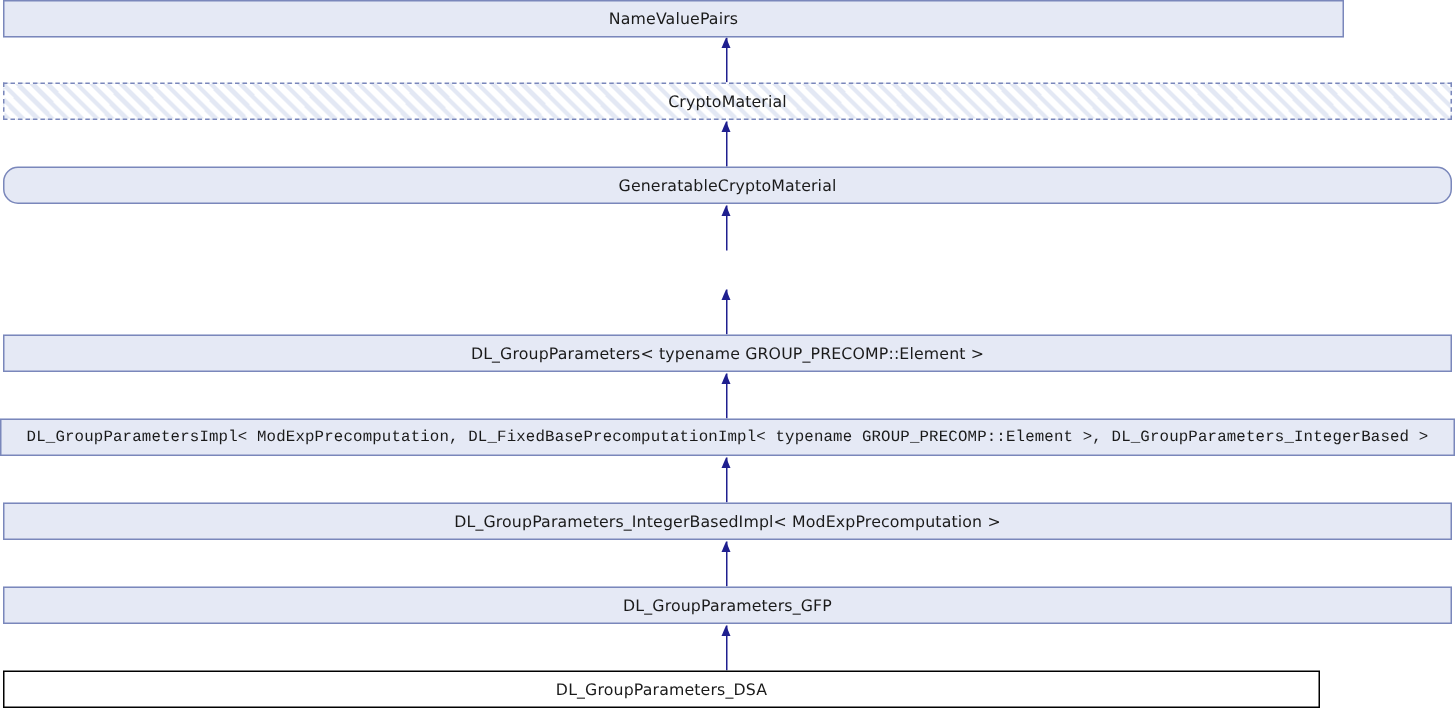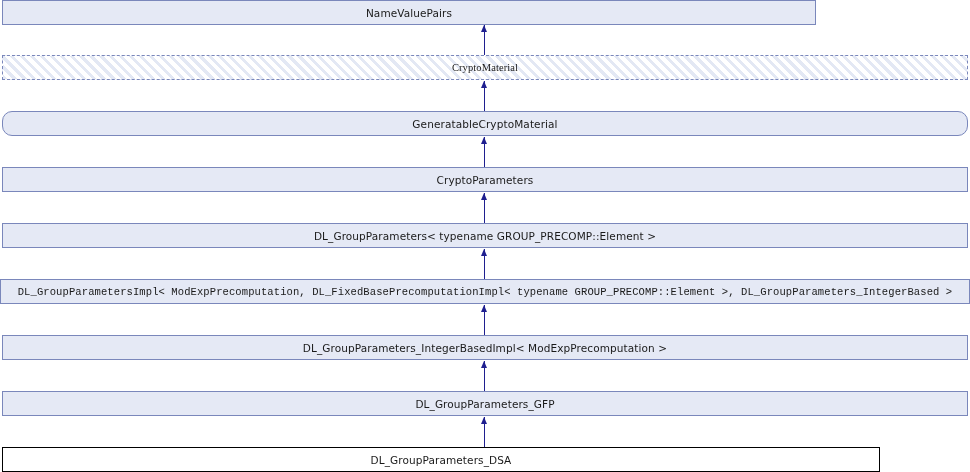--- a/index.html
+++ b/index.html
@@ -46,21 +46,20 @@
   .node.abstract {
     border: 1px dashed #7a87bb;
     border-width: 1.5px;
     background-color: #ffffff;
     background-image: repeating-linear-gradient(
         45deg,
         #e3e8f4 0px,
         #e3e8f4 3px,
         #ffffff 3px,
         #ffffff 7px);
-    font-family: Liberation Serif, serif;
   }
   .node.abstract .label {
     background: transparent;
     padding: 0 5px;
   }
 
   
   .node.current {
     background: #ffffff;
     border: 1.5px solid #000000;
@@ -94,31 +93,28 @@
     <div class="edge" style="left: 484px; top: 193px; height: 30px;"></div>
     <div class="arrowhead" style="left: 481px; top: 193px;"></div>
     <div class="edge" style="left: 484px; top: 249px; height: 30px;"></div>
     <div class="arrowhead" style="left: 481px; top: 249px;"></div>
     <div class="edge" style="left: 484px; top: 305px; height: 30px;"></div>
     <div class="arrowhead" style="left: 481px; top: 305px;"></div>
     <div class="edge" style="left: 484px; top: 361px; height: 30px;"></div>
     <div class="arrowhead" style="left: 481px; top: 361px;"></div>
     <div class="edge" style="left: 484px; top: 417px; height: 30px;"></div>
     <div class="arrowhead" style="left: 481px; top: 417px;"></div>
-    <div class="node" style="left: 2px; top: 0px; width: 814px;">
+    <div class="node" style="left: 2px; top: 0px; width: 894px;">
       <span class="label">NameValuePairs</span>
     </div>
     <div class="node abstract" style="left: 2px; top: 55px; width: 966px;">
       <span class="label">CryptoMaterial</span>
     </div>
     <div class="node" style="left: 2px; top: 111px; width: 966px; border-radius: 10px;">
       <span class="label">GeneratableCryptoMaterial</span>
-    </div>
-    <div class="node" style="left: 2px; top: 167px; width: 966px;">
-      <span class="label">CryptoParameters</span>
     </div>
     <div class="node" style="left: 2px; top: 223px; width: 966px;">
       <span class="label">DL_GroupParameters&lt; typename GROUP_PRECOMP::Element &gt;</span>
     </div>
     <div class="node" style="left: 0px; top: 279px; width: 970px; font-family: Liberation Mono, monospace;">
       <span class="label">DL_GroupParametersImpl&lt; ModExpPrecomputation, DL_FixedBasePrecomputationImpl&lt; typename GROUP_PRECOMP::Element &gt;, DL_GroupParameters_IntegerBased &gt;</span>
     </div>
     <div class="node" style="left: 2px; top: 335px; width: 966px;">
       <span class="label">DL_GroupParameters_IntegerBasedImpl&lt; ModExpPrecomputation &gt;</span>
     </div>

